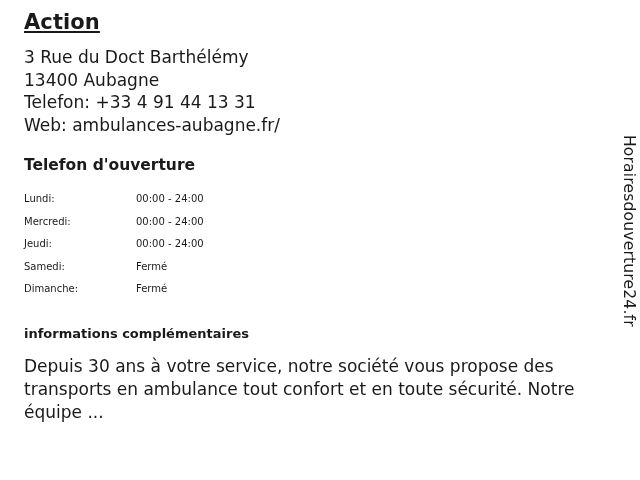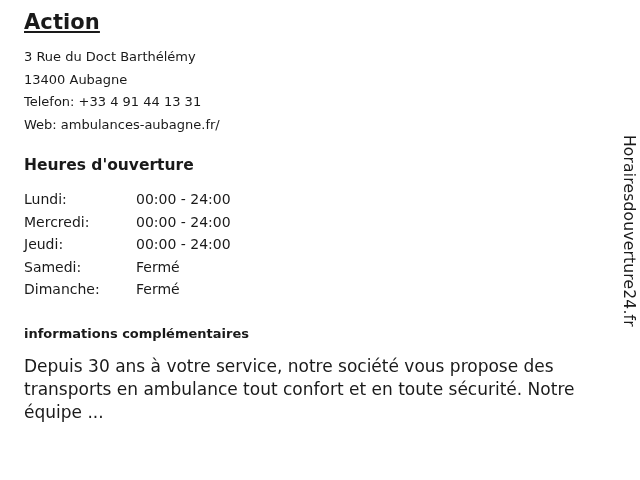--- a/index.html
+++ b/index.html
@@ -30,34 +30,34 @@
   }
   .title {
     font-size: 21px;
     font-weight: bold;
     line-height: 28px;
     margin: 0 0 10px 0;
     letter-spacing: 0.1px;
     text-decoration: underline;
   }
   .addr-line {
-    font-size: 13px;
+    font-size: 17px;
     line-height: 22.5px;
     white-space: nowrap;
   }
   .section-head {
     font-size: 15.5px;
     font-weight: bold;
     margin-top: 19px;
     margin-bottom: 12px;
     line-height: 21px;
   }
   table.hours {
     border-collapse: collapse;
-    font-size: 14px;
+    font-size: 10px;
     line-height: 22.5px;
   }
   table.hours td {
     padding: 0;
     vertical-align: top;
     white-space: nowrap;
   }
   td.day {
     width: 112px;
     padding-right: 4px;
@@ -99,21 +99,21 @@
 
     <h1 class="title">Action</h1>
 
     <div>
       <div class="addr-line">3 Rue du Doct Barthélémy</div>
       <div class="addr-line">13400 Aubagne</div>
       <div class="addr-line">Telefon: +33 4 91 44 13 31</div>
       <div class="addr-line">Web: ambulances-aubagne.fr/</div>
     </div>
 
-    <div class="section-head">Heures d'ouverture</div>
+    <div class="section-head">Telefon d'ouverture</div>
 
     <table class="hours">
       <tbody>
         <tr>
           <td class="day">Lundi:</td>
           <td class="time">00:00 - 24:00</td>
         </tr>
         <tr>
           <td class="day">Mercredi:</td>
           <td class="time">00:00 - 24:00</td>

